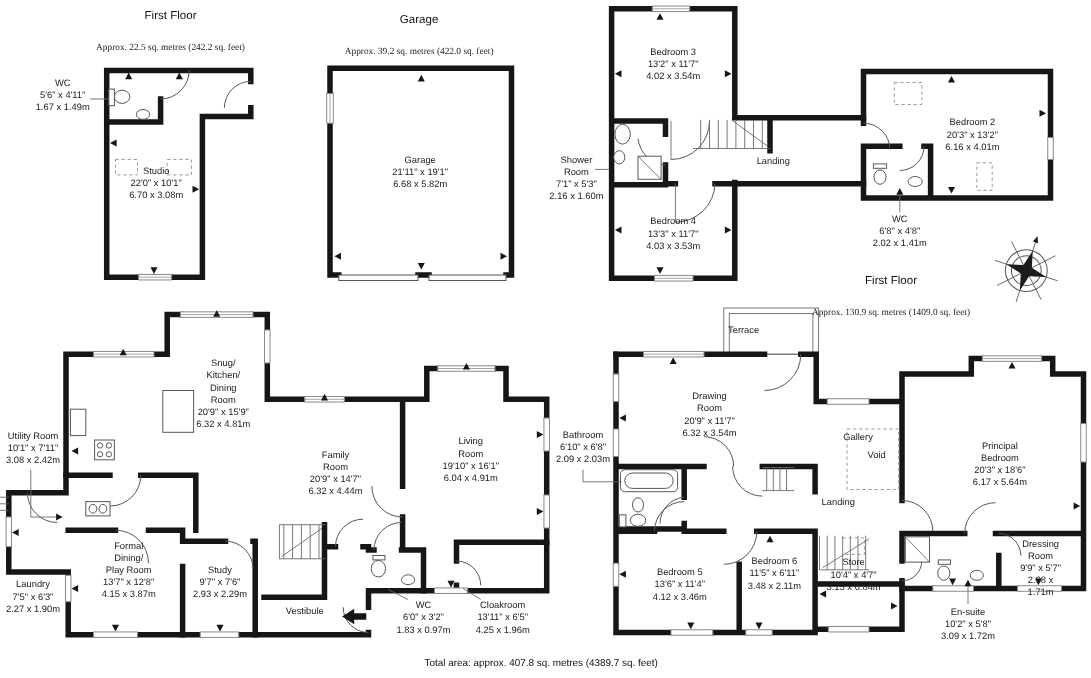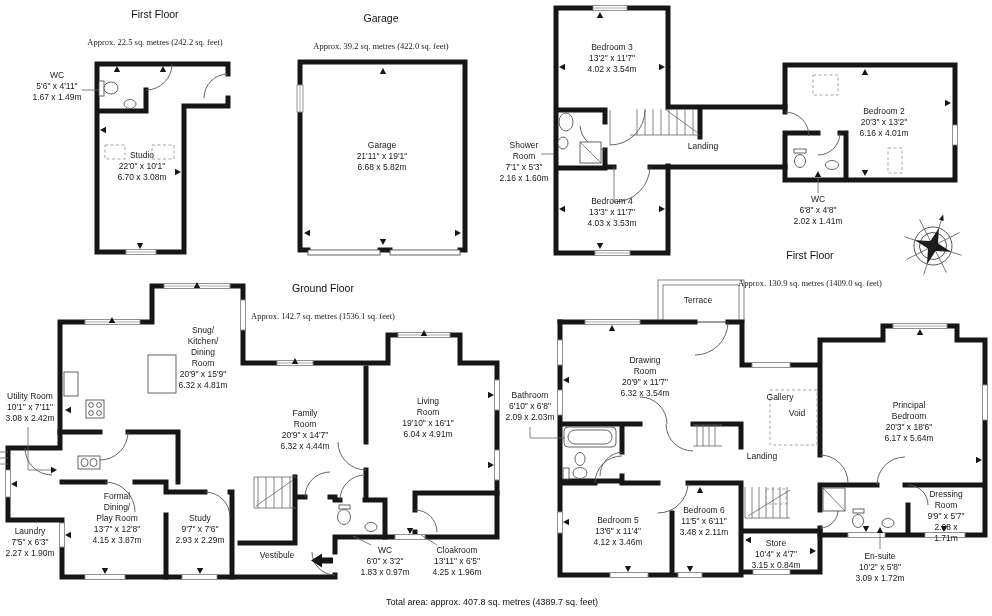--- a/index.html
+++ b/index.html
@@ -303,24 +303,20 @@
 </svg>
 
   <div class="fh" style="left:155px;top:8px">
     <div class="t">First Floor</div>
     <div class="s">Approx. 22.5 sq. metres (242.2 sq. feet)</div>
   </div>
   <div class="fh" style="left:381px;top:12px">
     <div class="t">Garage</div>
     <div class="s">Approx. 39.2 sq. metres (422.0 sq. feet)</div>
   </div>
-  <div class="fh" style="left:323px;top:282px">
-    <div class="t">Ground Floor</div>
-    <div class="s">Approx. 142.7 sq. metres (1536.1 sq. feet)</div>
-  </div>
   <div class="fh" style="left:810px;top:249px">
     <div class="t">First Floor</div>
     <div class="s">Approx. 130.9 sq. metres (1409.0 sq. feet)</div>
   </div>
 
   <div class="rl" style="left:57px;top:70px">
     <span>WC</span>
     <span>5'6" x 4'11"</span>
     <span>1.67 x 1.49m</span>
   </div>
@@ -411,21 +407,21 @@
   <div class="rl" style="left:385px;top:545px">
     <span>WC</span>
     <span>6'0" x 3'2"</span>
     <span>1.83 x 0.97m</span>
   </div>
   <div class="rl" style="left:457px;top:545px">
     <span>Cloakroom</span>
     <span>13'11" x 6'5"</span>
     <span>4.25 x 1.96m</span>
   </div>
-  <div class="rl" style="left:698px;top:295px">
+  <div class="rl" style="left:676px;top:295px">
     <span>Terrace</span>
   </div>
   <div class="rl" style="left:645px;top:355px">
     <span>Drawing
 Room</span>
     <span>20'9" x 11'7"</span>
     <span>6.32 x 3.54m</span>
   </div>
   <div class="rl" style="left:530px;top:390px">
     <span>Bathroom</span>
@@ -450,21 +446,21 @@
   <div class="rl" style="left:618px;top:515px">
     <span>Bedroom 5</span>
     <span>13'6" x 11'4"</span>
     <span>4.12 x 3.46m</span>
   </div>
   <div class="rl" style="left:704px;top:505px">
     <span>Bedroom 6</span>
     <span>11'5" x 6'11"</span>
     <span>3.48 x 2.11m</span>
   </div>
-  <div class="rl" style="left:776px;top:538px">
+  <div class="rl" style="left:776px;top:506px">
     <span>Store</span>
     <span>10'4" x 4'7"</span>
     <span>3.15 x 0.84m</span>
   </div>
   <div class="rl" style="left:880px;top:551px">
     <span>En-suite</span>
     <span>10'2" x 5'8"</span>
     <span>3.09 x 1.72m</span>
   </div>
   <div class="rl" style="left:946px;top:489px">

